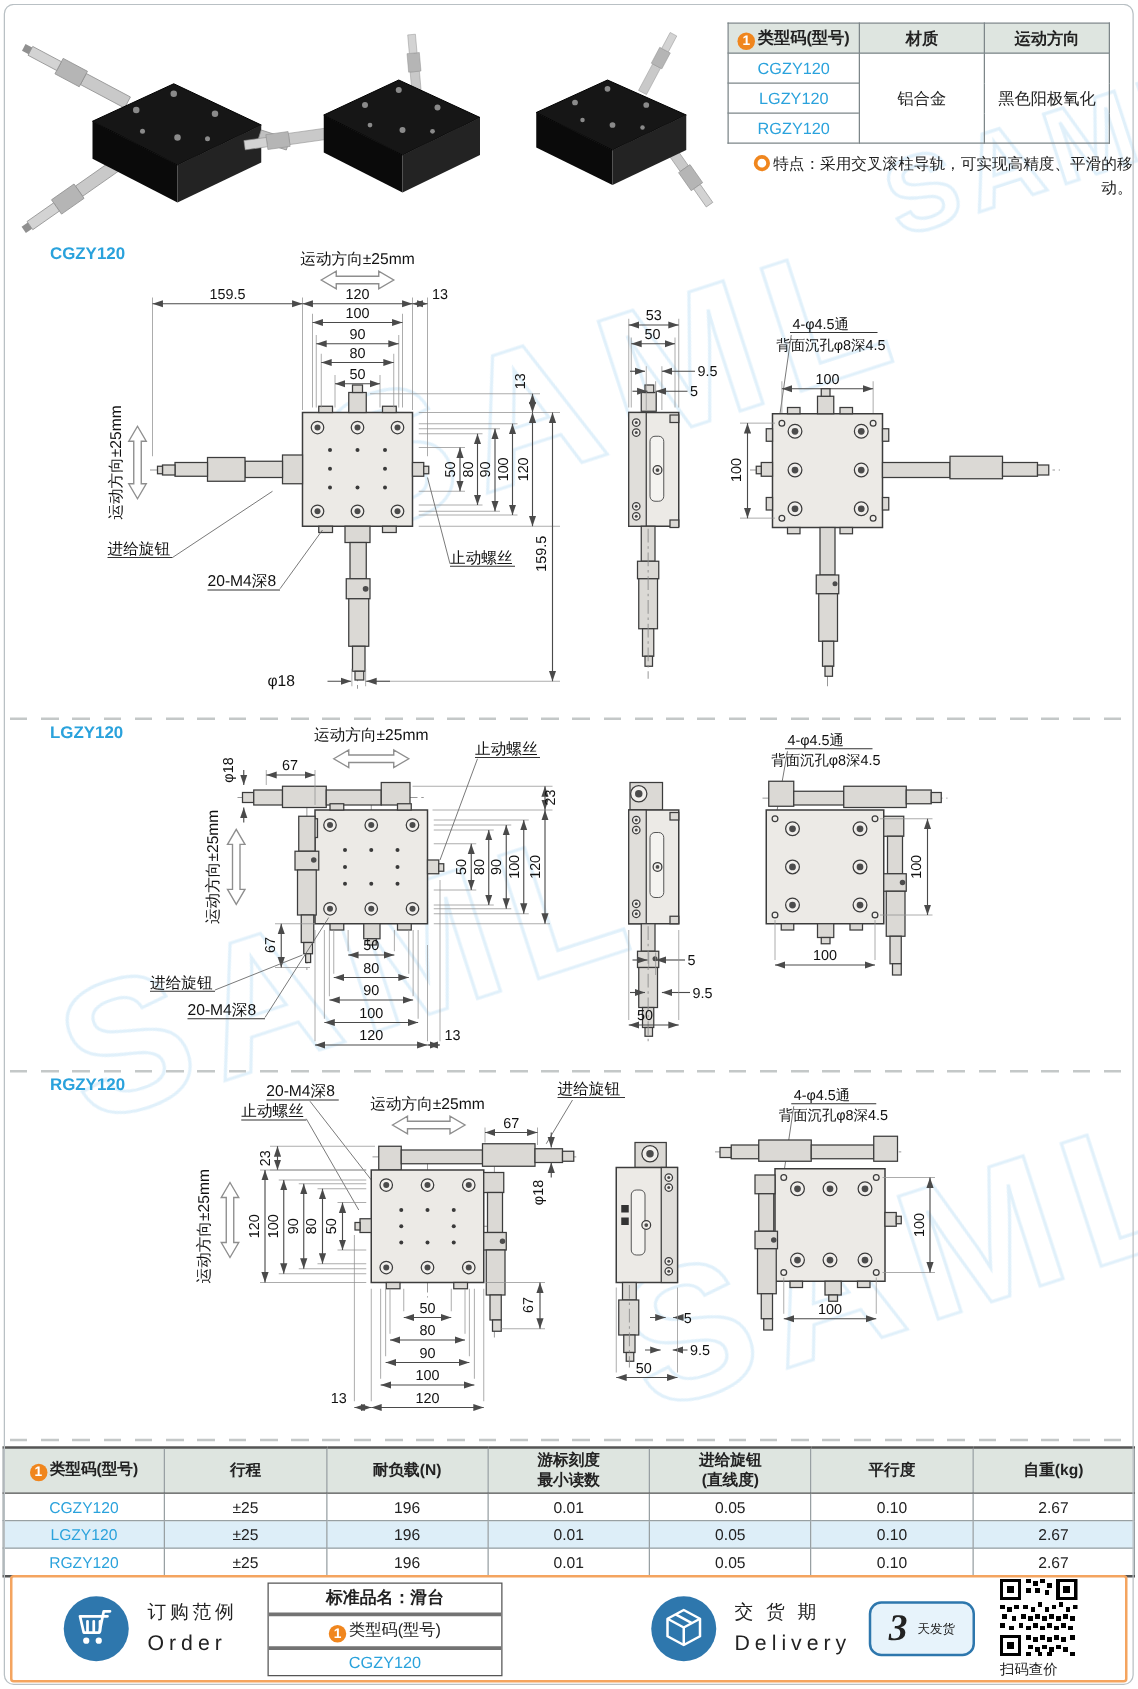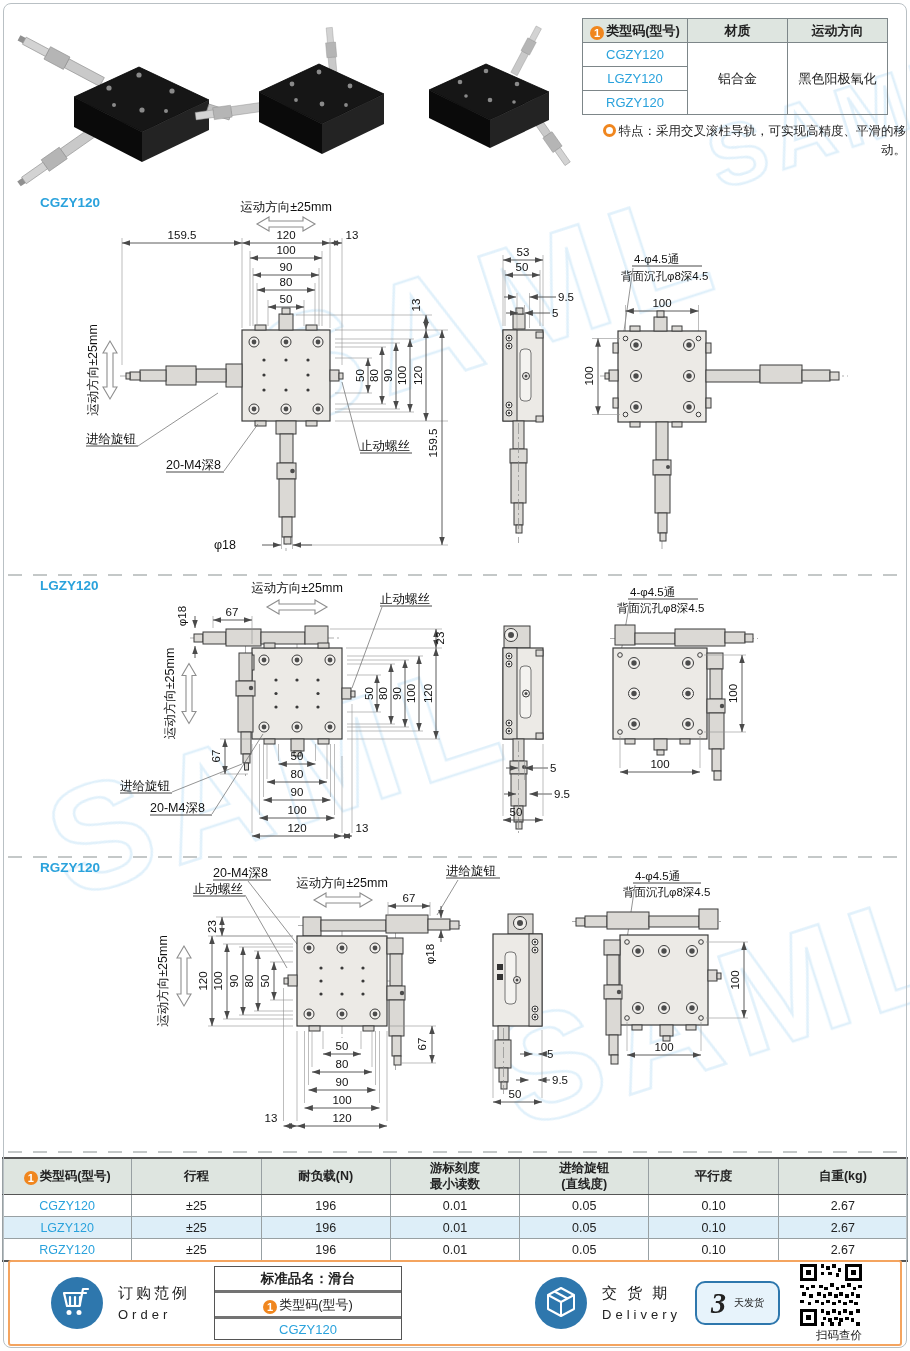--- a/index.html
+++ b/index.html
@@ -45,30 +45,30 @@
   table.ptable{border-collapse:collapse;width:906px;font-size:12.5px;table-layout:fixed;}
   table.ptable th{background:#dee5e0;border:1px solid #98a0a3;border-top:2px solid #555;border-bottom:1.5px solid #555;
                   height:33px;font-weight:bold;white-space:pre-line;line-height:1.25;}
   table.ptable td{border:1px solid #98a0a3;text-align:center;height:19px;}
   table.ptable tr:last-child td{border-bottom:2px solid #555;}
   tr.alt td{background:#ddeef8;}
   
   .footer{left:8px;top:1260px;width:894px;height:86px;border:2px solid #f4a45f;border-radius:3px;
           box-sizing:border-box;display:flex;align-items:center;padding:0 38px 0 40px;gap:14px;background:#fff;}
   .ftxt{font-size:15px;letter-spacing:3px;line-height:1.5;}
-  .ftxt .en{font-size:13px;letter-spacing:4px;}
+  .ftxt .en{font-size:17px;letter-spacing:4px;}
   .obox{border:1.5px solid #555;width:186px;text-align:center;font-size:13px;margin-left:10px;}
   .obox .r{border-bottom:3px solid #737373;padding:2.5px 0;}
   .obox .r:last-child{border-bottom:none;}
   .obox .t{font-weight:bold;font-size:13.5px;}
   .spacer{flex:1;}
   .badge{border:2.5px solid #2e77ad;background:#e7f3fb;border-radius:10px;padding:3px 14px;display:flex;align-items:center;gap:8px;}
   .badge .n{font-family:"Liberation Serif",serif;font-style:italic;font-size:30px;font-weight:bold;}
   .badge .s{font-size:10px;}
-  .qrwrap{text-align:right;font-size:11.5px;margin-left:6px;}
+  .qrwrap{text-align:left;font-size:11.5px;margin-left:6px;}
 </style>
 </head>
 <body>
 
 <svg width="0" height="0" style="position:absolute" aria-hidden="true">
   <defs>
     <marker id="ar" viewBox="0 0 10 8" refX="9.3" refY="4" markerWidth="10" markerHeight="8" orient="auto-start-reverse">
       <path d="M0,0.8 L9.3,4 L0,7.2 Z" fill="#4a4a4a"></path>
     </marker>
   </defs>

